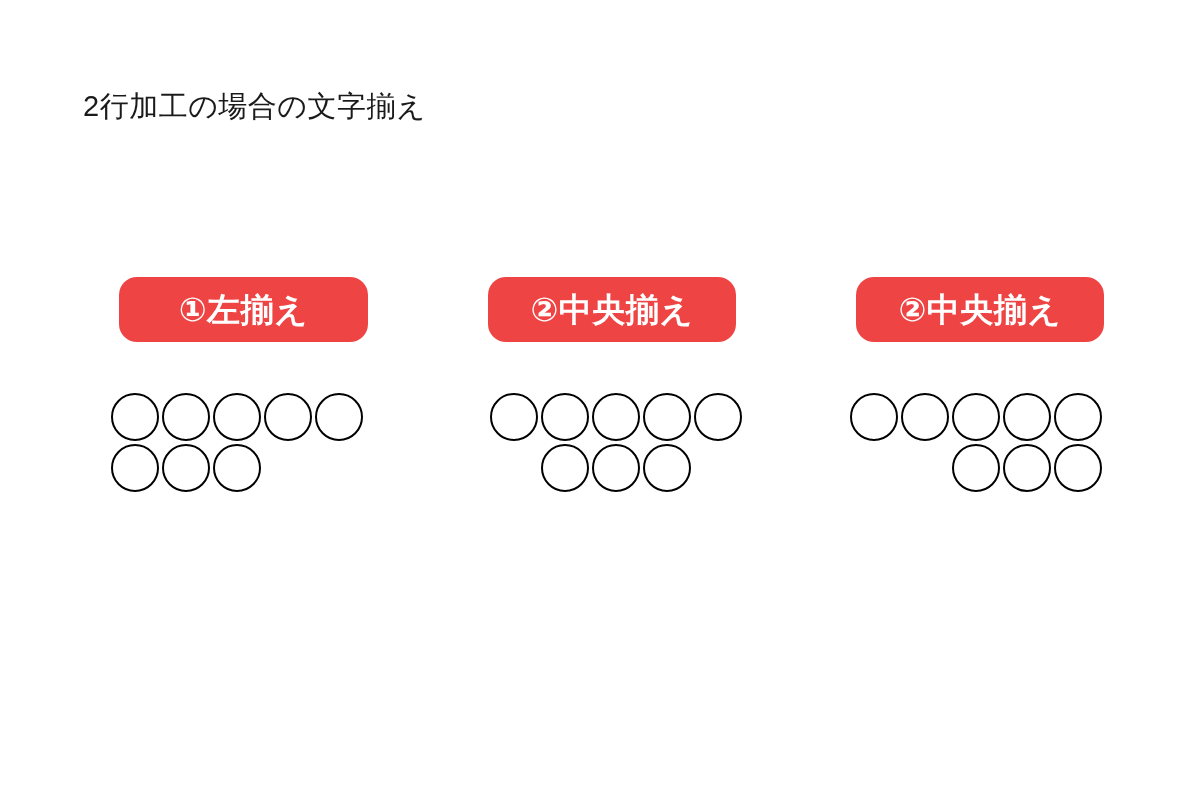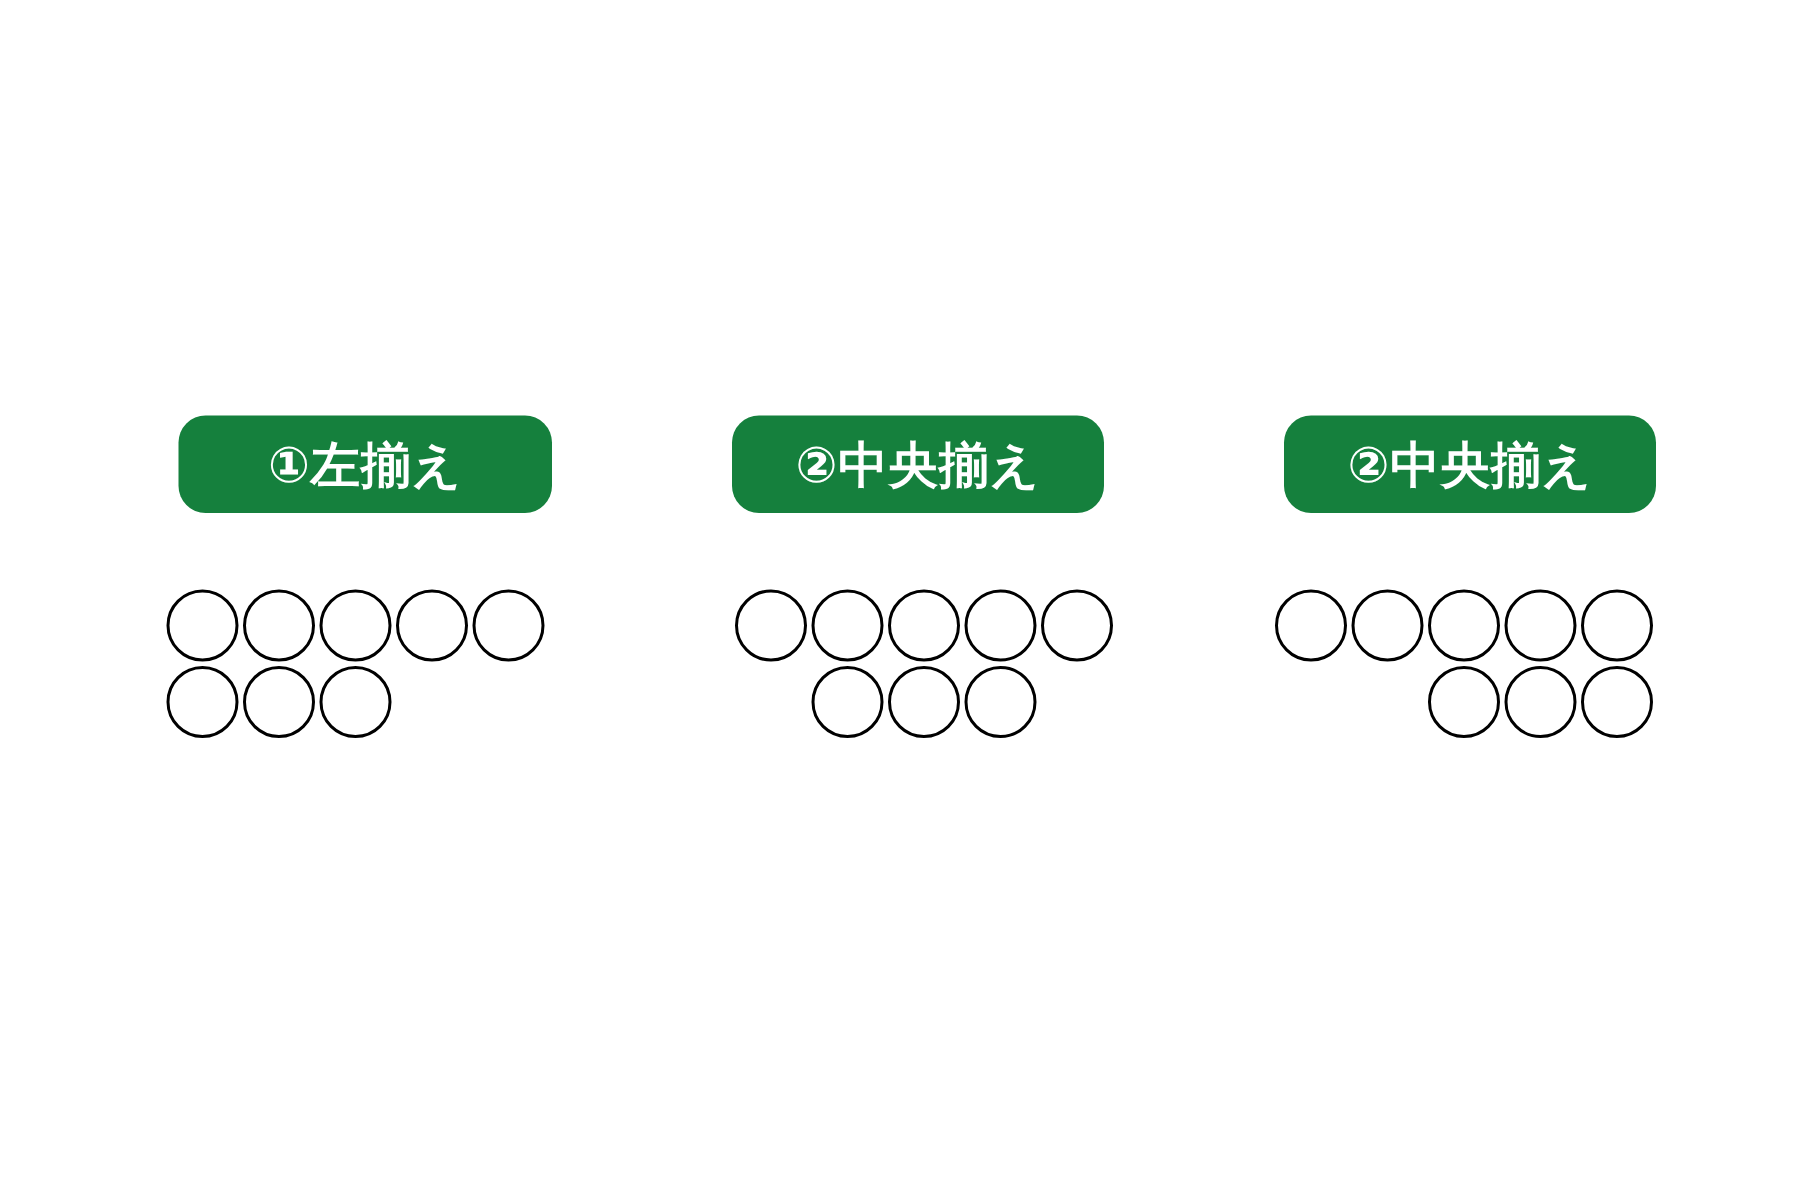--- a/index.html
+++ b/index.html
@@ -52,21 +52,21 @@
 
   .column.col-1 { left: 111px;  width: 260px; }
   .column.col-2 { left: 488px;  width: 256px; }
   .column.col-3 { left: 847px;  width: 257px; }
 
   
   .pill {
     position: absolute;
     top: 0;
     height: 65px;
-    background: #15803d;
+    background: #ef4444;
     border-radius: 18px;
     display: flex;
     align-items: center;
     justify-content: center;
     box-sizing: border-box;
     padding: 0 16px;
   }
 
   .col-1 .pill { left: 8px;  width: 249px; }
   .col-2 .pill { left: 0px;  width: 248px; }
@@ -113,20 +113,21 @@
   
   .col-1 .circle-rows { width: 252px; }
   .col-2 .circle-rows { width: 255px; }
   .col-3 .circle-rows { width: 255px; }
 </style>
 </head>
 <body>
 
 <div class="slide">
 
+  <div class="slide-title">2行加工の場合の文字揃え</div>
 
   <div class="columns">
 
     <div class="column col-1">
       <div class="pill">
         <span class="pill-text">①左揃え</span>
       </div>
       <div class="circle-rows">
         <div class="circle-row align-left">
           <span class="circle"></span>

